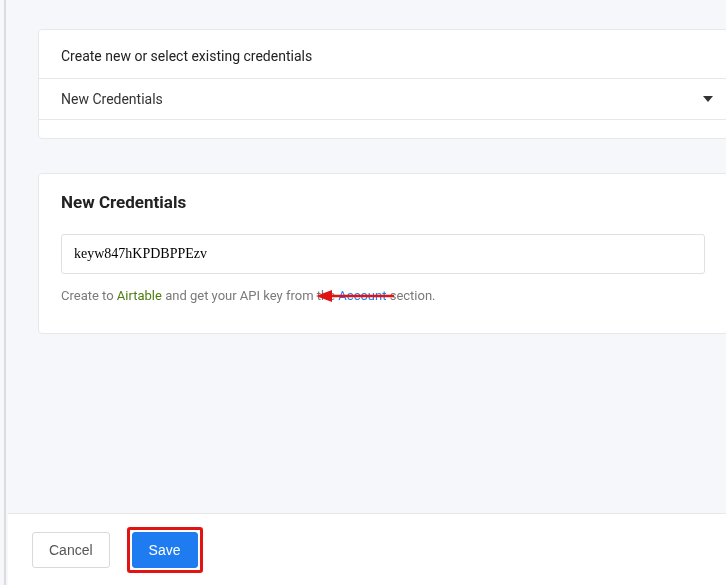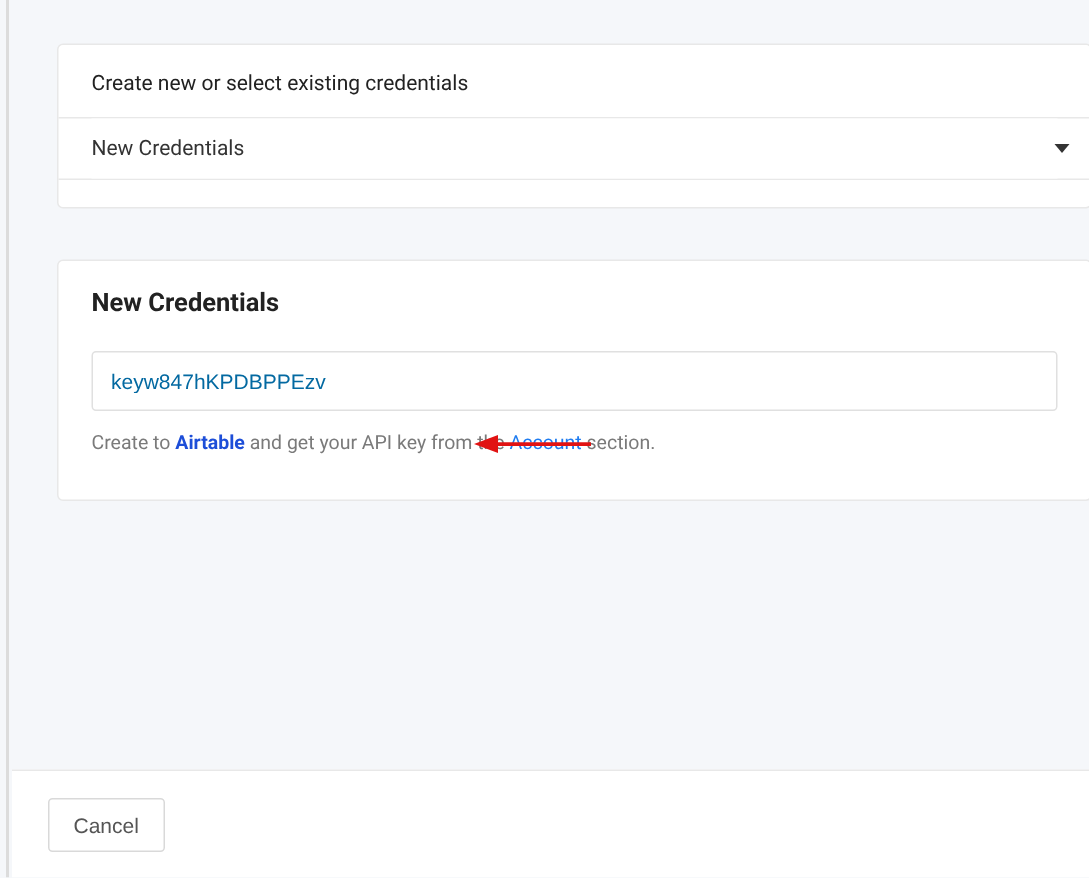--- a/index.html
+++ b/index.html
@@ -76,31 +76,32 @@
       color: #222;
       margin-bottom: 22px;
     }
     .text-input {
       width: 100%;
       height: 40px;
       border: 1px solid #e0e0e0;
       border-radius: 3px;
       padding: 12px 12px;
       font-size: 14px;
-      color: #0369a1;
+      color: #000000;
       background: #fff;
       outline: none;
+      font-family: Liberation Serif, serif;
     }
     .helper {
       font-size: 13px;
       color: #7a7a7a;
       margin-top: 14px;
       font-weight: 400;
     }
-    .helper b { color: #1d4ed8; font-weight: 700; }
+    .helper b { color: #4d7c0f; font-weight: 400; }
     .helper a { color: #1f7cf0; text-decoration: none; cursor: pointer; }
     .annot-arrow {
       position: absolute;
       left: 308px;
       top: 270px;
       pointer-events: none;
     }
     .footer {
       position: absolute;
       left: 8px;
@@ -174,13 +175,16 @@
 
   <svg class="annot-arrow" width="78" height="18">
     <line x1="78" y1="9" x2="14" y2="9" stroke="#e11313" stroke-width="2.5"></line>
     <polygon points="0,9 16,3 16,15" fill="#e11313"></polygon>
   </svg>
 
 </div>
 
 <div class="footer">
   <button class="btn">Cancel</button>
+  <span class="save-highlight">
+    <button class="btn btn-primary">Save</button>
+  </span>
 </div>
 
 </body></html>

